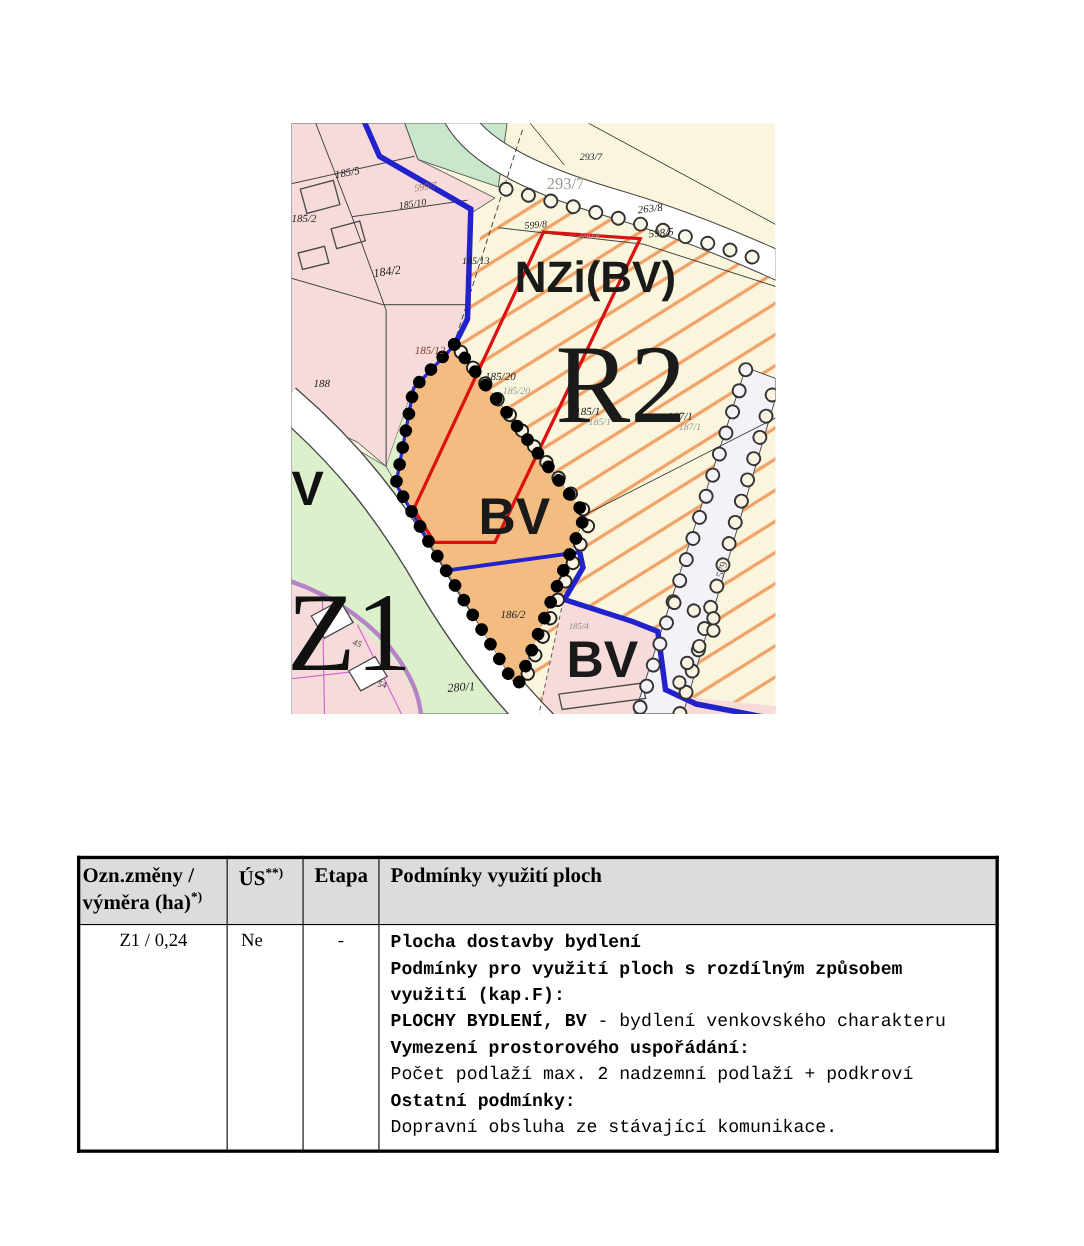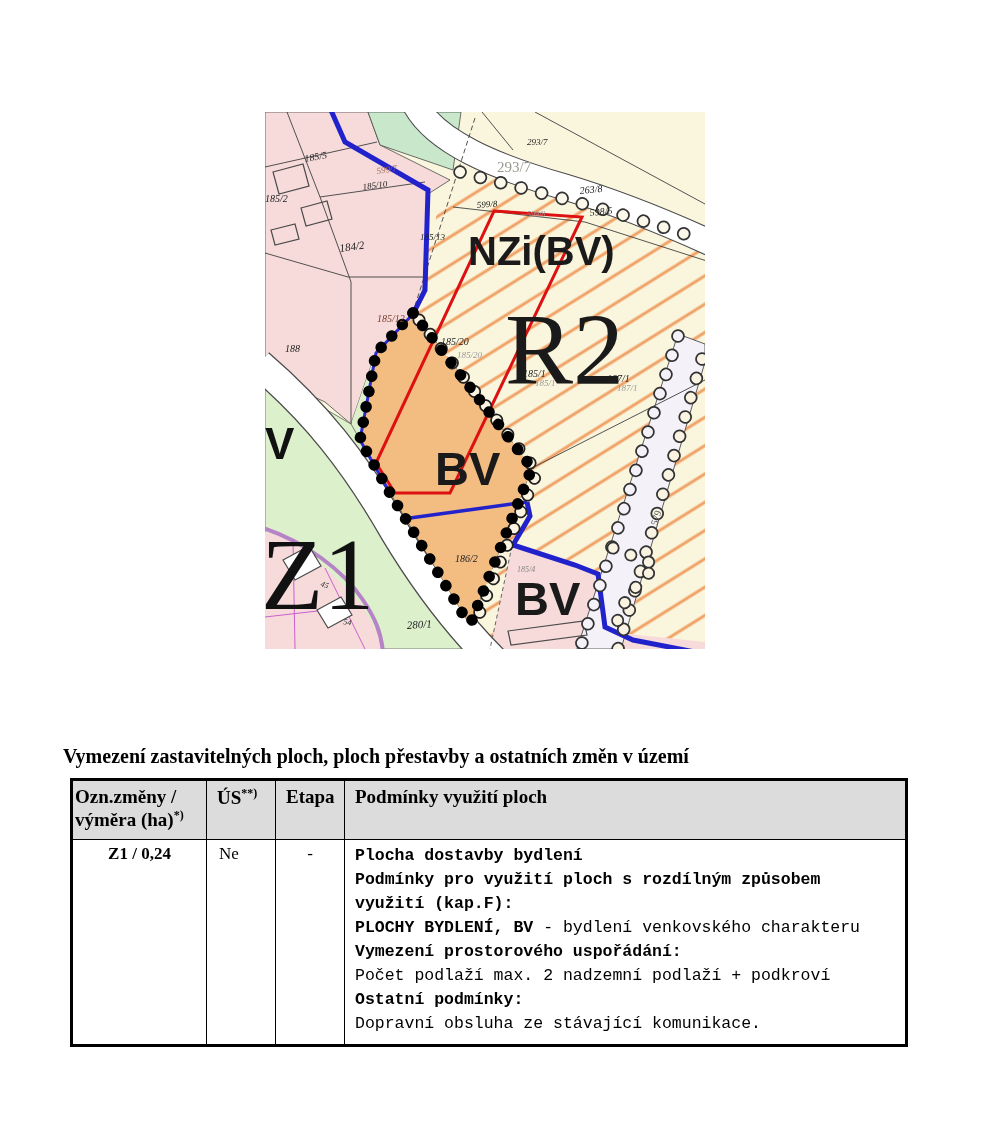--- a/index.html
+++ b/index.html
@@ -18,21 +18,21 @@
   
   .ztable{position:absolute;left:70px;top:778px;width:835px;border-collapse:collapse;
           table-layout:fixed;color:#000;}
   .ztable td,.ztable th{border:1.5px solid #000;vertical-align:top;}
   .ztable{border:3px solid #000;}
   .ztable thead th{background:#dcdcdc;font-size:19px;font-weight:bold;text-align:left;
                    padding:5px 6px 8px 10px;}
   .ztable thead th.c1{text-align:left;padding-left:2px;padding-right:2px;}
   .section-row td{font-size:17.5px;font-weight:bold;text-align:center;padding:3px 0;}
   .body-row td{font-size:17px;padding-top:4px;}
-  .cell-desig{text-align:center;font-weight:bold;}
+  .cell-desig{text-align:center;font-weight:normal;}
   .cell-us{padding-left:12px;}
   .cell-etapa{text-align:center;}
   .cell-cond{padding:3px 8px 8px 10px;}
   .cond-line{font-size:16.5px;line-height:24px;font-family:Liberation Mono, monospace;}
   sup{font-size:12px;}
 </style>
 </head>
 <body>
 
 <div class="page">
@@ -169,21 +169,20 @@
           <text x="392" y="414" font-size="10" fill="#555555" font-family="&quot;Liberation Serif&quot;, serif" transform="rotate(-72 392 414)">579</text>
           <text x="190" y="450" font-size="10" fill="#222222" font-family="&quot;Liberation Serif&quot;, serif" font-style="italic">186/2</text>
           <text x="142" y="517" font-size="11" fill="#222222" font-family="&quot;Liberation Serif&quot;, serif" font-style="italic" transform="rotate(-4 142 517)">280/1</text>
           <text x="55" y="474" font-size="8" fill="#333333" font-family="&quot;Liberation Serif&quot;, serif" font-style="italic" transform="rotate(20 55 474)">45</text>
           <text x="78" y="512" font-size="8" fill="#333333" font-family="&quot;Liberation Serif&quot;, serif" font-style="italic" transform="rotate(10 78 512)">54</text>
           <text x="252" y="460" font-size="8" fill="#888888" font-family="&quot;Liberation Serif&quot;, serif" font-style="italic">185/4</text>
         </g>
     </g>
   </svg>
 
-  <h2 class="title">Vymezení zastavitelných ploch, ploch přestavby a ostatních změn v území</h2>
 
   <table class="ztable">
     <colgroup>
       <col style="width:135px">
         <col style="width:69px">
         <col style="width:69px">
         <col style="width:562px">
     </colgroup>
     <thead>
       <tr>

